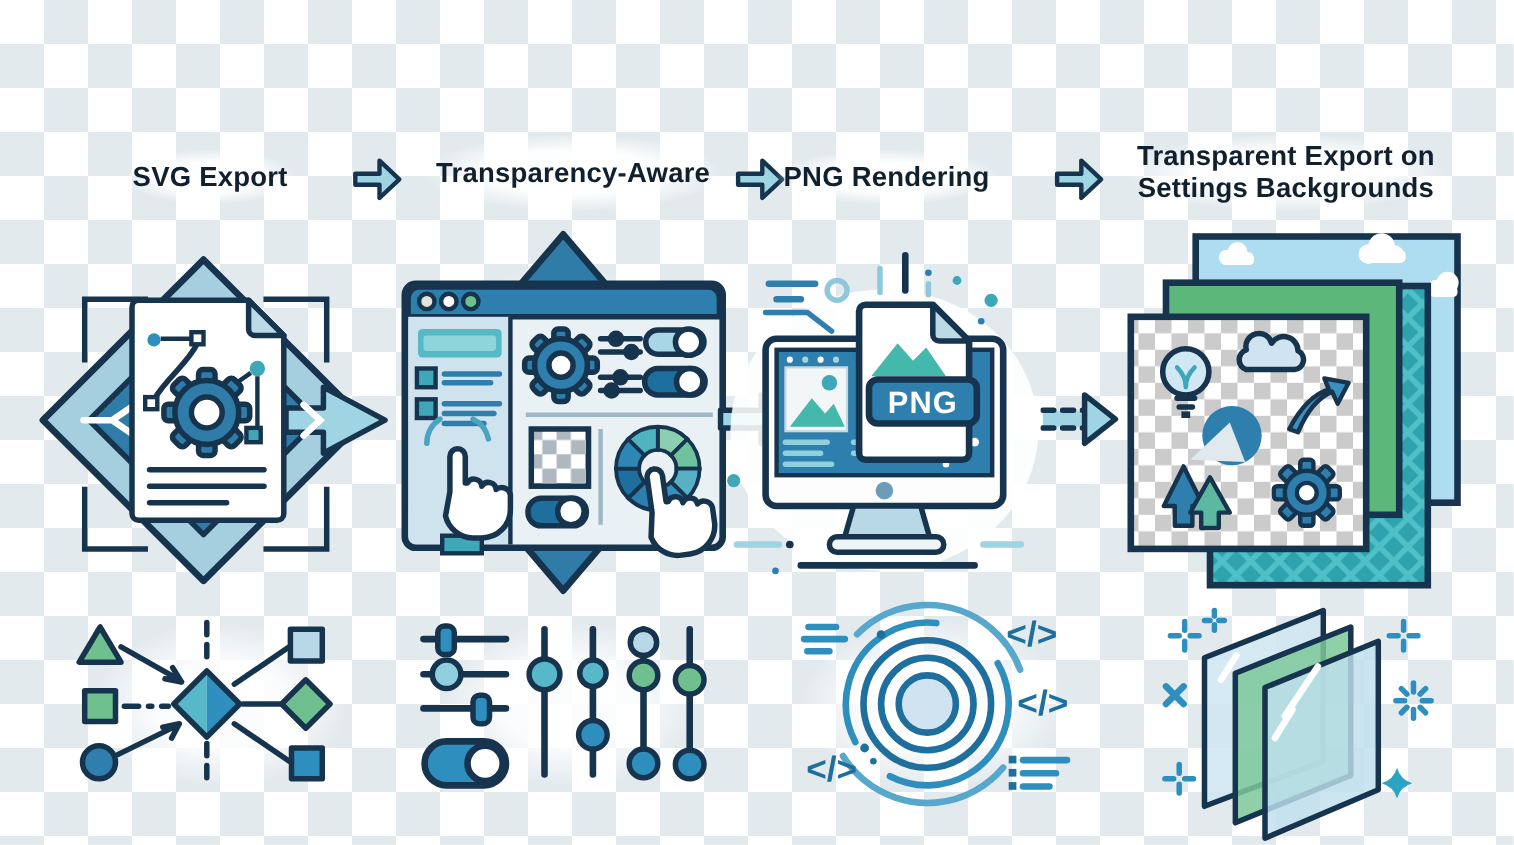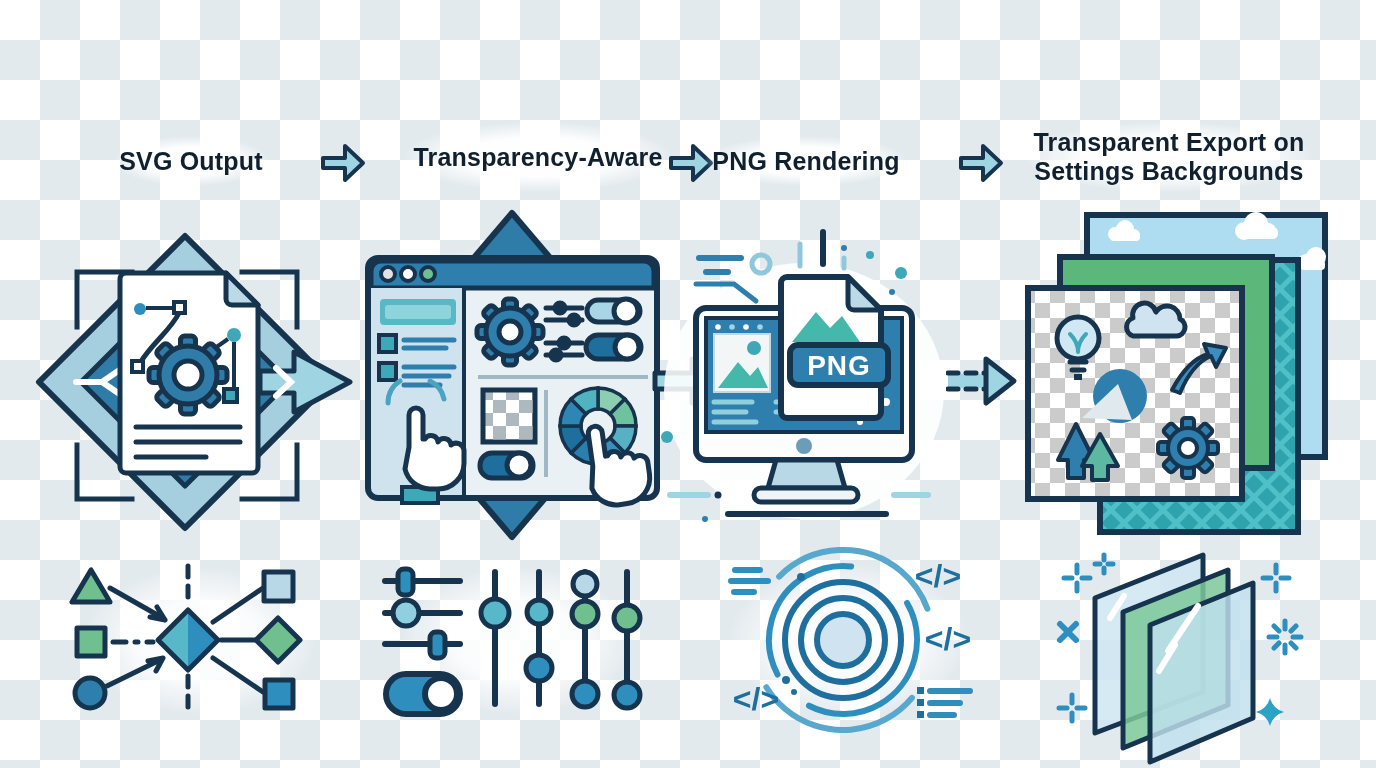--- a/index.html
+++ b/index.html
@@ -17,31 +17,31 @@
   }
   .halo-soft{background:radial-gradient(ellipse closest-side, rgba(255,255,255,.85) 42%, rgba(255,255,255,0) 80%);}
   svg text{font-family:"Liberation Sans",sans-serif;}
 </style>
 </head>
 <body>
 
 <div class="stage">
 
   <div class="step-title" style="left:113px;top:136px;width:156px;height:50px;">
-    <span>SVG Output</span>
+    <span>SVG Export</span>
       <span></span>
   </div>
 
   <div class="abs" style="left:320px;top:139px;">
     <svg width="46" height="48" viewBox="0 0 46 48">
         <path d="M 3 19 H 25 V 7 L 43 24 L 25 41 V 29 H 3 Z" fill="#9fd4e3" stroke="#17344e" stroke-width="4" stroke-linejoin="round"></path>
       </svg>
   </div>
 
-  <div class="step-title" style="left:403px;top:122px;width:270px;height:70px;">
+  <div class="step-title" style="left:386px;top:122px;width:270px;height:70px;">
     <span>Transparency-Aware</span>
   </div>
 
   <div class="abs" style="left:668px;top:139px;">
     <svg width="46" height="48" viewBox="0 0 46 48">
         <path d="M 3 19 H 25 V 7 L 43 24 L 25 41 V 29 H 3 Z" fill="#9fd4e3" stroke="#17344e" stroke-width="4" stroke-linejoin="round"></path>
       </svg>
   </div>
 
   <div class="step-title" style="left:704px;top:136px;width:204px;height:50px;">

